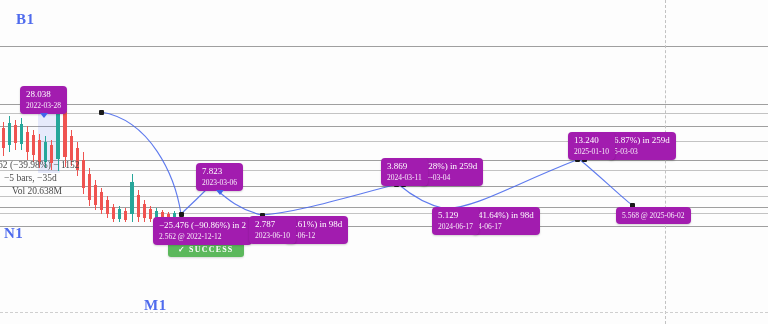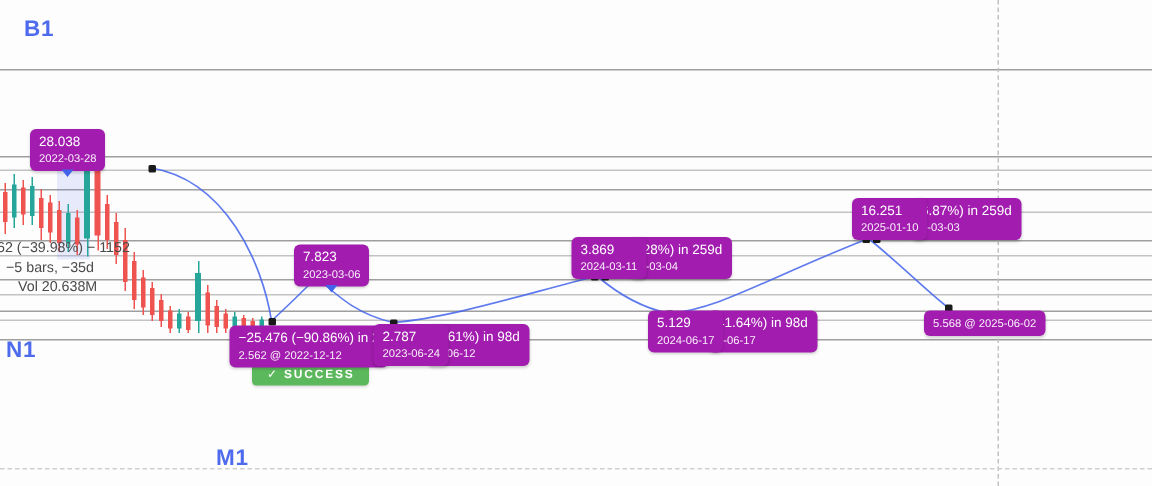--- a/index.html
+++ b/index.html
@@ -2,21 +2,21 @@
 <html><head>
 <meta charset="utf-8">
 <style>
   html,body{margin:0;padding:0;}
   body{
     width:768px;height:324px;overflow:hidden;
     background:#ffffff;
     font-family:"Liberation Sans","DejaVu Sans",sans-serif;
     -webkit-font-smoothing:antialiased;
   }
-  #stage{position:relative;width:768px;height:324px;background:#fdfdfd;overflow:hidden;}
+  #stage{position:relative;width:768px;height:324px;background:#fdfdfd;overflow:hidden;font-family:Liberation Serif, serif;}
 
   
   .hline{position:absolute;left:0;width:768px;height:1px;background:#8e8e8e;opacity:.85;}
   .hline.soft{background:#b9b9b9;}
   .vdash{position:absolute;top:0;width:0;height:324px;border-left:1px dashed #c2c2c2;}
   .hdash{position:absolute;left:0;width:768px;height:0;border-top:1px dashed #cfcfcf;}
 
   
   .tf{position:absolute;color:#4f6bed;font-size:15px;font-weight:600;letter-spacing:.5px;}
 
@@ -249,21 +249,21 @@
     <div class="tail"></div>
   </div>
 
   <div class="lbl" style="left:285px;top:216px;z-index:4;">
     <div class="r1">4.61%) in 98d</div>
     <div class="r2">−-06-12</div>
   </div>
 
   <div class="lbl" style="left:249px;top:216px;z-index:7;">
     <div class="r1">2.787</div>
-    <div class="r2">2023-06-24</div>
+    <div class="r2">2023-06-10</div>
   </div>
 
   <div class="lbl" style="left:420px;top:158px;z-index:4;">
     <div class="r1">.28%) in 259d</div>
     <div class="r2">−-03-04</div>
   </div>
 
   <div class="lbl" style="left:381px;top:158px;z-index:7;">
     <div class="r1">3.869</div>
     <div class="r2">2024-03-11</div>
@@ -278,21 +278,21 @@
     <div class="r1">5.129</div>
     <div class="r2">2024-06-17</div>
   </div>
 
   <div class="lbl" style="left:608px;top:132px;z-index:4;">
     <div class="r1">6.87%) in 259d</div>
     <div class="r2">5-03-03</div>
   </div>
 
   <div class="lbl" style="left:568px;top:132px;z-index:7;">
-    <div class="r1">16.251</div>
+    <div class="r1">13.240</div>
     <div class="r2">2025-01-10</div>
   </div>
 
   <div class="lbl" style="left:616px;top:207px;z-index:6;">
     <div class="r2">5.568 @ 2025-06-02</div>
   </div>
 
   <div class="badge" style="left:168px;top:242px;">✓ SUCCESS</div>
 
 </div>

